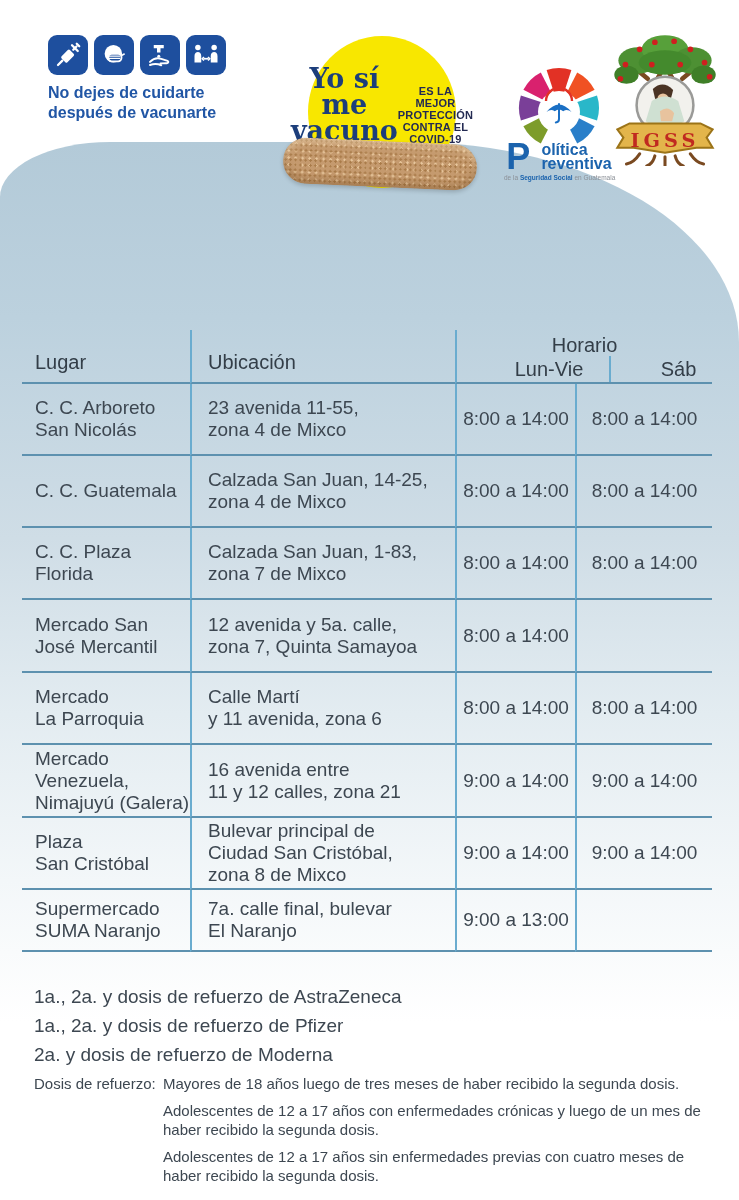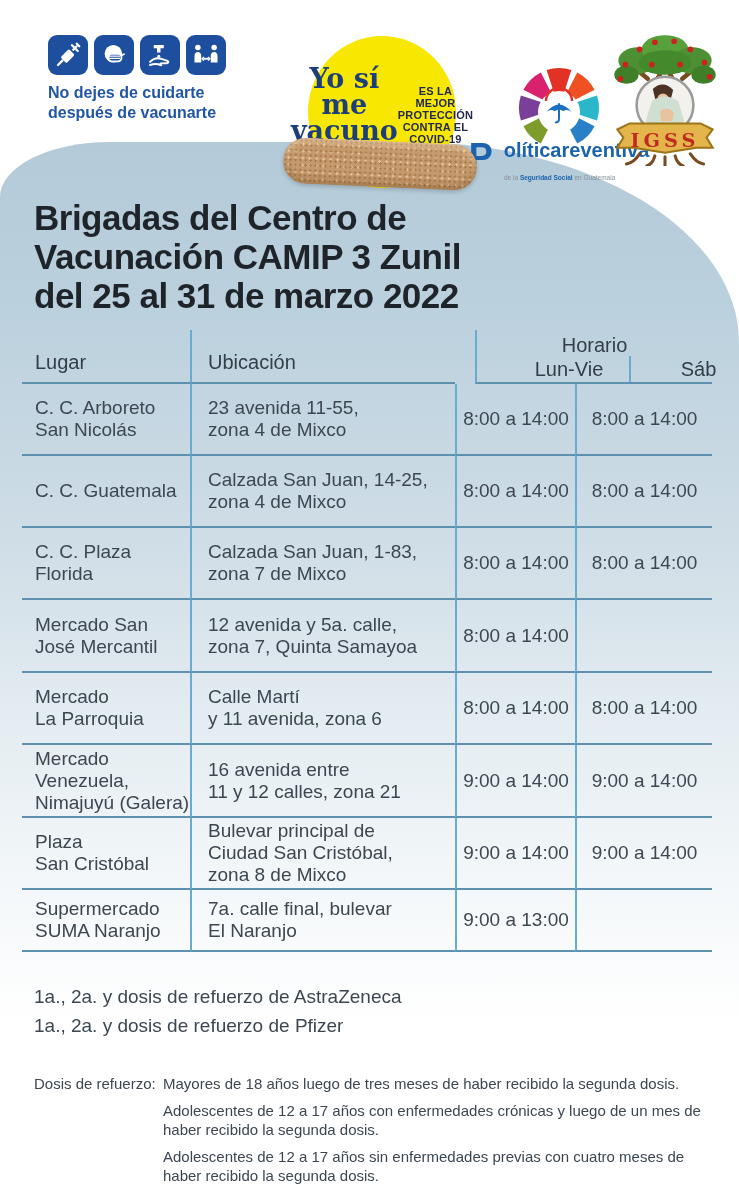--- a/index.html
+++ b/index.html
@@ -20,21 +20,21 @@
   .bandage{position:absolute;left:283px;top:141px;width:194px;height:46px;border-radius:23px;
            background-color:#c59a6e;
            background-image:radial-gradient(#a97b49 1px, transparent 1.3px),radial-gradient(#e8c79d 1px, transparent 1.3px);
            background-size:5px 5px,7px 7px;background-position:0 0,2px 3px;
            transform:rotate(2.5deg);z-index:5;
            box-shadow:inset 0 -5px 7px rgba(110,70,30,.35), inset 0 4px 6px rgba(255,238,205,.45), 0 2px 4px rgba(0,0,0,.18);}
 
   .pp-logo{position:absolute;left:504px;top:52px;width:110px;text-align:center;}
   .pp-text{display:flex;justify-content:center;align-items:flex-start;margin-top:-14px;}
   .pp-big{font-size:36px;line-height:30px;font-weight:bold;color:#1b63ad;}
-  .pp-col{display:flex;flex-direction:row;text-align:left;font-size:20px;line-height:14px;font-weight:bold;color:#1b63ad;margin-left:11px;margin-top:1px;}
+  .pp-col{display:flex;flex-direction:column;text-align:left;font-size:16px;line-height:14px;font-weight:bold;color:#1b63ad;margin-left:11px;margin-top:1px;}
   .pp-tag{font-size:6.5px;color:#8a8f96;margin-top:2px;white-space:nowrap;}
   .pp-tag b{color:#1b63ad;}
 
   .igss-logo{position:absolute;left:608px;top:24px;}
 
   
   .panel{position:absolute;left:0;top:142px;width:739px;height:880px;
          border-radius:110px 330px 0 0 / 55px 200px 0 0;
          background:linear-gradient(180deg,#b3cad8 0%,#bcd1de 20%,#cfdde6 45%,#e3ecf1 65%,#f3f7f9 84%,#ffffff 100%);}
 
@@ -46,21 +46,21 @@
           grid-template-columns:168px 265px 120px 137px;
           grid-template-rows:54px 72px 72px 72px 73px 72px 73px 72px 62px;
           font-size:19px;line-height:22px;}
   .cell{border-bottom:2px solid #5d91af;box-sizing:border-box;display:flex;flex-direction:column;justify-content:center;}
   .vline{border-left:2px solid #6aaccf;}
   .c-lugar{padding-left:13px;}
   .c-ubi{padding-left:16px;}
   .c-time{align-items:center;}
   .ml{white-space:pre-line;}
   .hcell{justify-content:flex-end;padding-bottom:9px;font-size:20px;color:#333e48;}
-  .h-horario{grid-column:3 / span 2;padding:0;justify-content:space-between;margin-left:20px;}
+  .h-horario{grid-column:3 / span 2;padding:0;justify-content:space-between;}
   .h-horario .htop{text-align:center;padding-top:4px;}
   .h-horario .hbot{display:flex;height:32px;padding-left:32px;}
   .h-horario .hbot span{flex:0 0 120px;display:flex;align-items:center;justify-content:center;}
   .h-horario .hbot span + span{flex:0 0 137px;border-left:2px solid #6aaccf;box-sizing:border-box;}
 
   
   .notes{position:absolute;left:34px;top:982px;font-size:19px;line-height:29px;color:#3d4751;}
   .booster{position:absolute;left:34px;top:1074px;display:flex;font-size:15px;line-height:19px;color:#3d4751;}
   .booster-label{flex:0 0 129px;}
   .booster-items{width:560px;}
@@ -181,25 +181,20 @@
       <circle cx="55" cy="80" r="28" fill="#f2f1ed" stroke="#9a9a98" stroke-width="2.5"></circle>
       <path d="M43 64q10-9 20 1l-3 12h-14z" fill="#4a3324"></path>
       <circle cx="53" cy="74" r="5.5" fill="#e8c39e"></circle>
       <path d="M36 96q19 15 38 0l-6-20q-13-9-26 0z" fill="#cfe0d2"></path>
       <path d="M50 86q8-6 14 2l-2 8h-11z" fill="#e8c39e"></path>
       <path d="M8 104L20 98h70l12 6-6 8 6 10H86l-31 5-31-5H8l6-10z" fill="#e3b54b" stroke="#9c7418" stroke-width="2"></path>
       <text x="55" y="121" text-anchor="middle" font-family="DejaVu Serif, serif" font-weight="bold" font-size="19" letter-spacing="4" fill="#c02a20">IGSS</text>
     </svg>
   </div>
 
-  <div class="title">
-    <div>Brigadas del Centro de</div>
-    <div>Vacunación CAMIP 3 Zunil</div>
-    <div>del 25 al 31 de marzo 2022</div>
-  </div>
 
   <div class="vtable">
 
     <div class="cell hcell c-lugar">Lugar</div>
     <div class="cell hcell c-ubi vline">Ubicación</div>
     <div class="cell hcell h-horario vline">
       <div class="htop">Horario</div>
       <div class="hbot">
         <span>Lun-Vie</span>
         <span>Sáb</span>
@@ -260,20 +255,21 @@
 SUMA Naranjo</div>
     <div class="cell c-ubi ml vline">7a. calle final, bulevar
 El Naranjo</div>
     <div class="cell c-time vline">9:00 a 13:00</div>
     <div class="cell c-time vline"></div>
   </div>
 
   <div class="notes">
     <div>1a., 2a. y dosis de refuerzo de AstraZeneca</div>
     <div>1a., 2a. y dosis de refuerzo de Pfizer</div>
+    <div>2a. y dosis de refuerzo de Moderna</div>
   </div>
 
   <div class="booster">
     <div class="booster-label">Dosis de refuerzo:</div>
     <div class="booster-items">
       <p>Mayores de 18 años luego de tres meses de haber recibido la segunda dosis.</p>
       <p>Adolescentes de 12 a 17 años con enfermedades crónicas y luego de un mes de haber recibido la segunda dosis.</p>
       <p>Adolescentes de 12 a 17 años sin enfermedades previas con cuatro meses de haber recibido la segunda dosis.</p>
     </div>
   </div>

